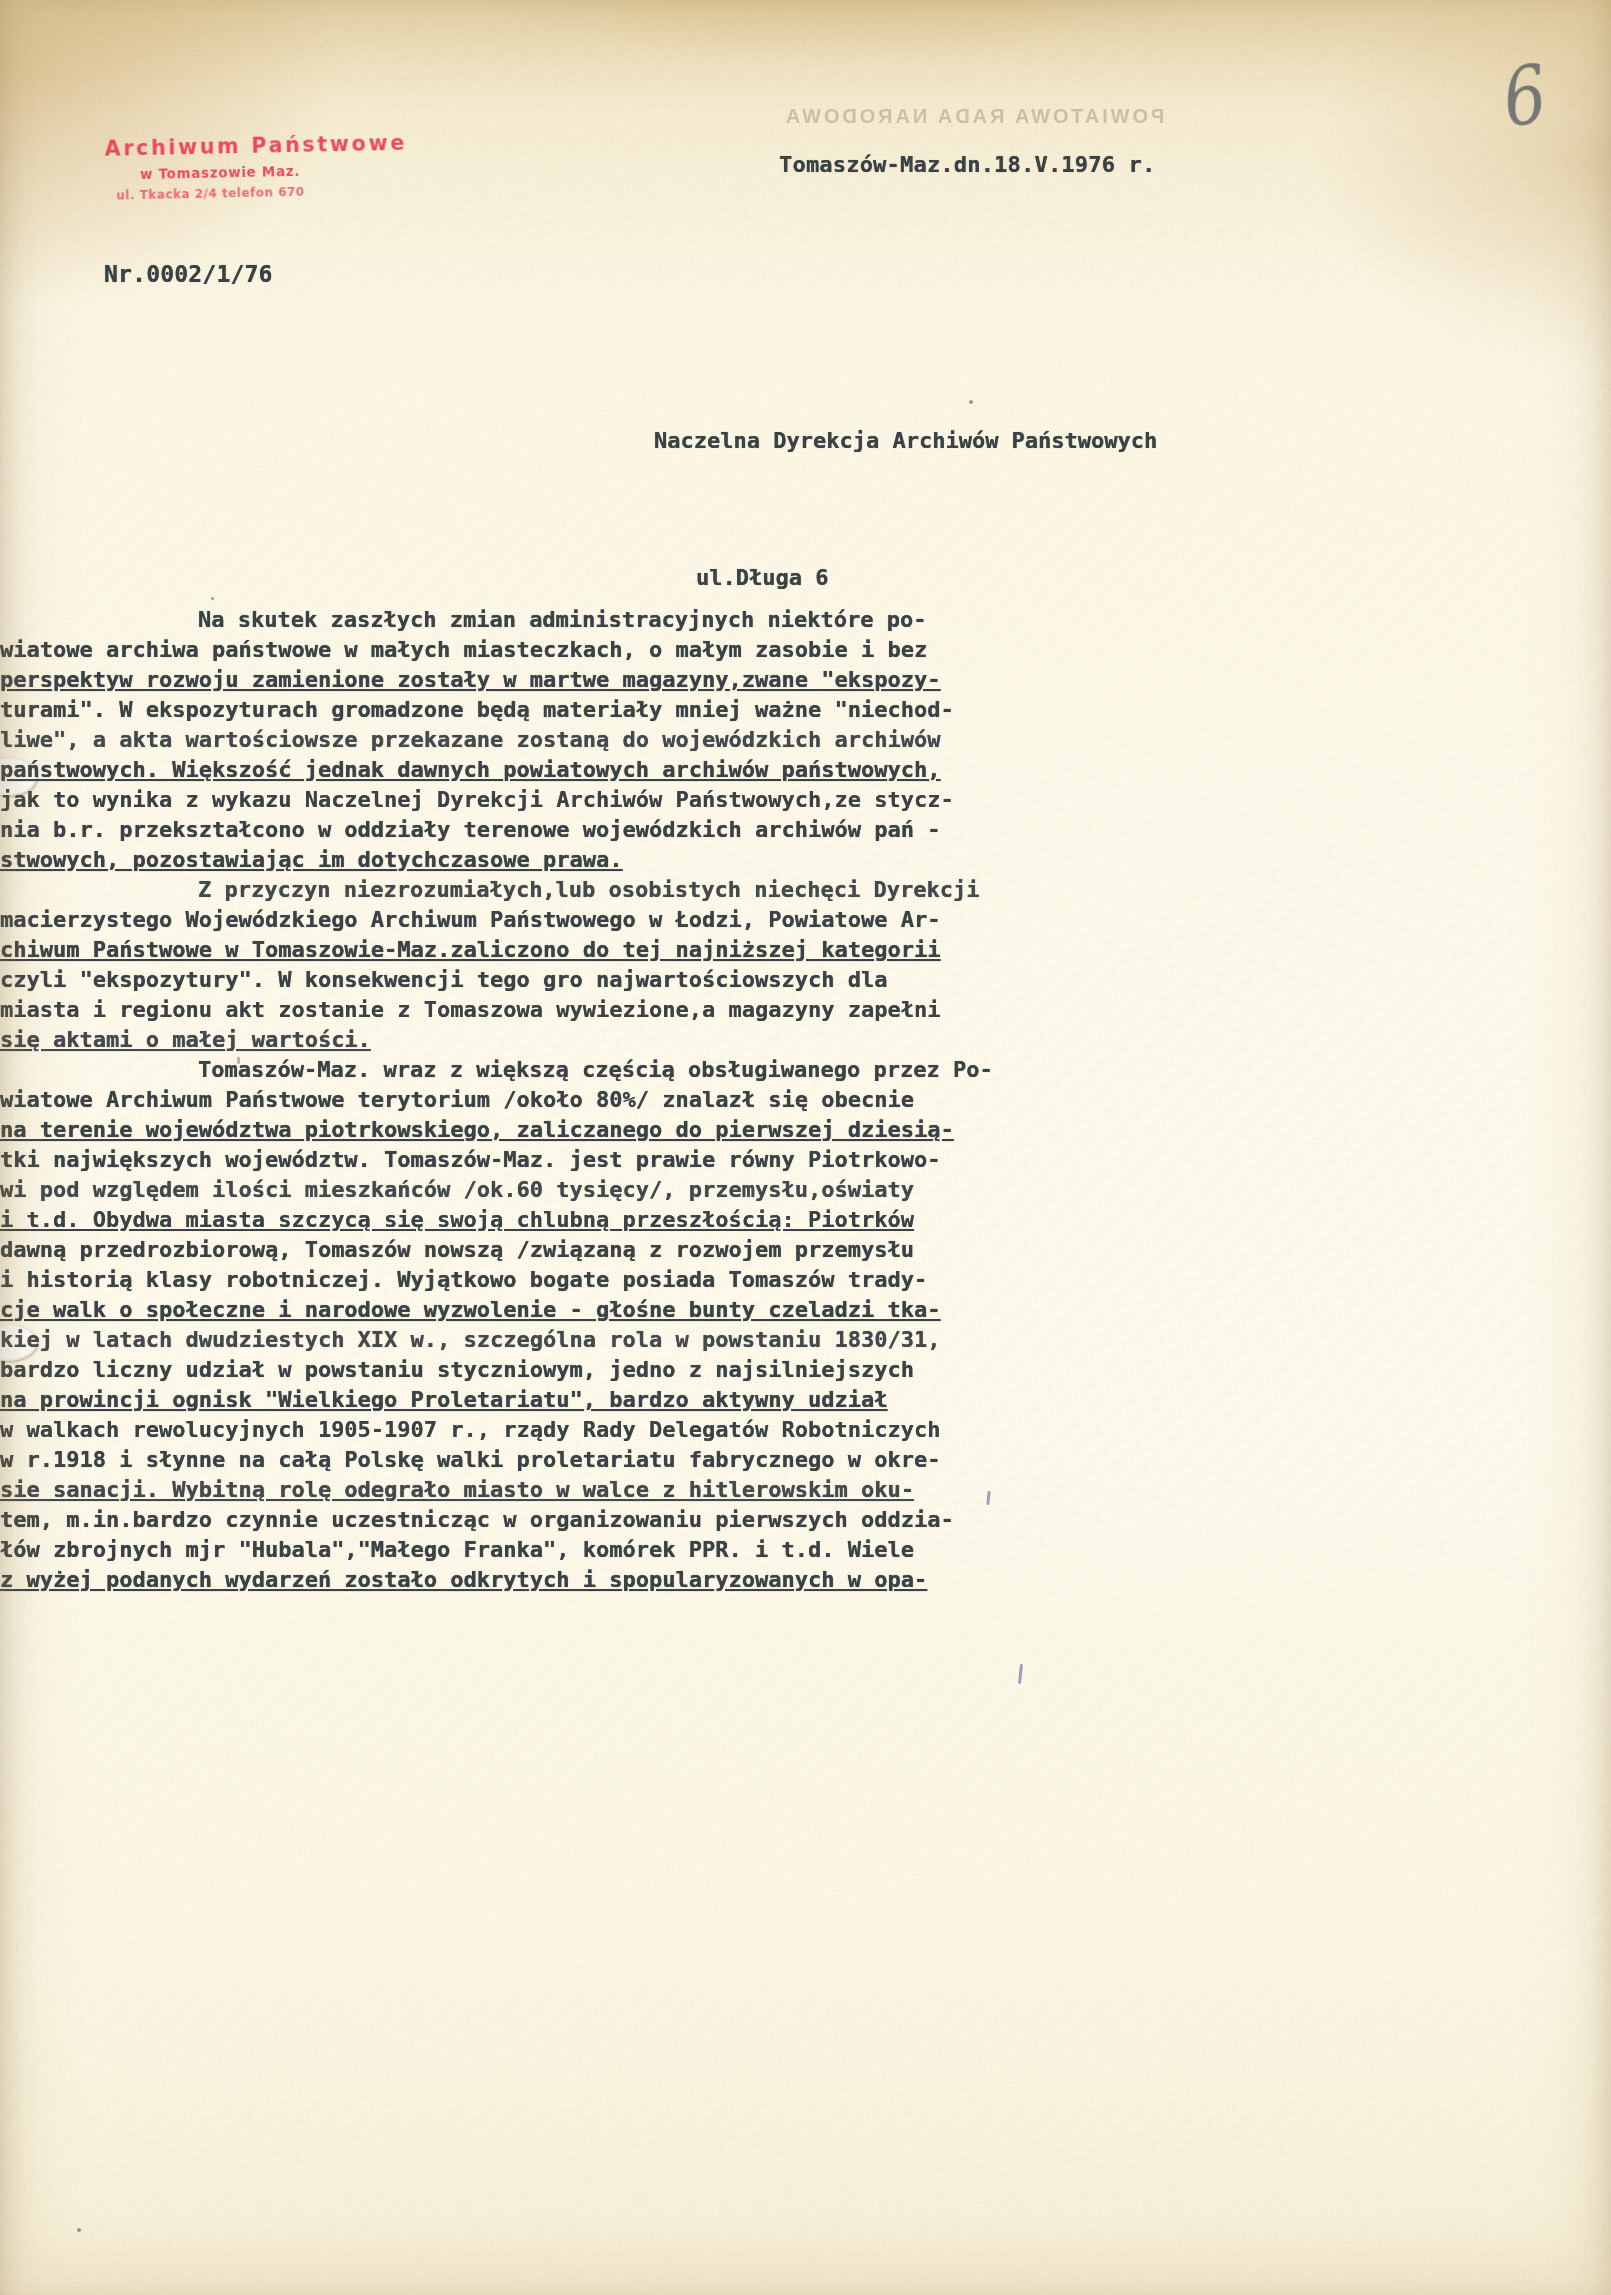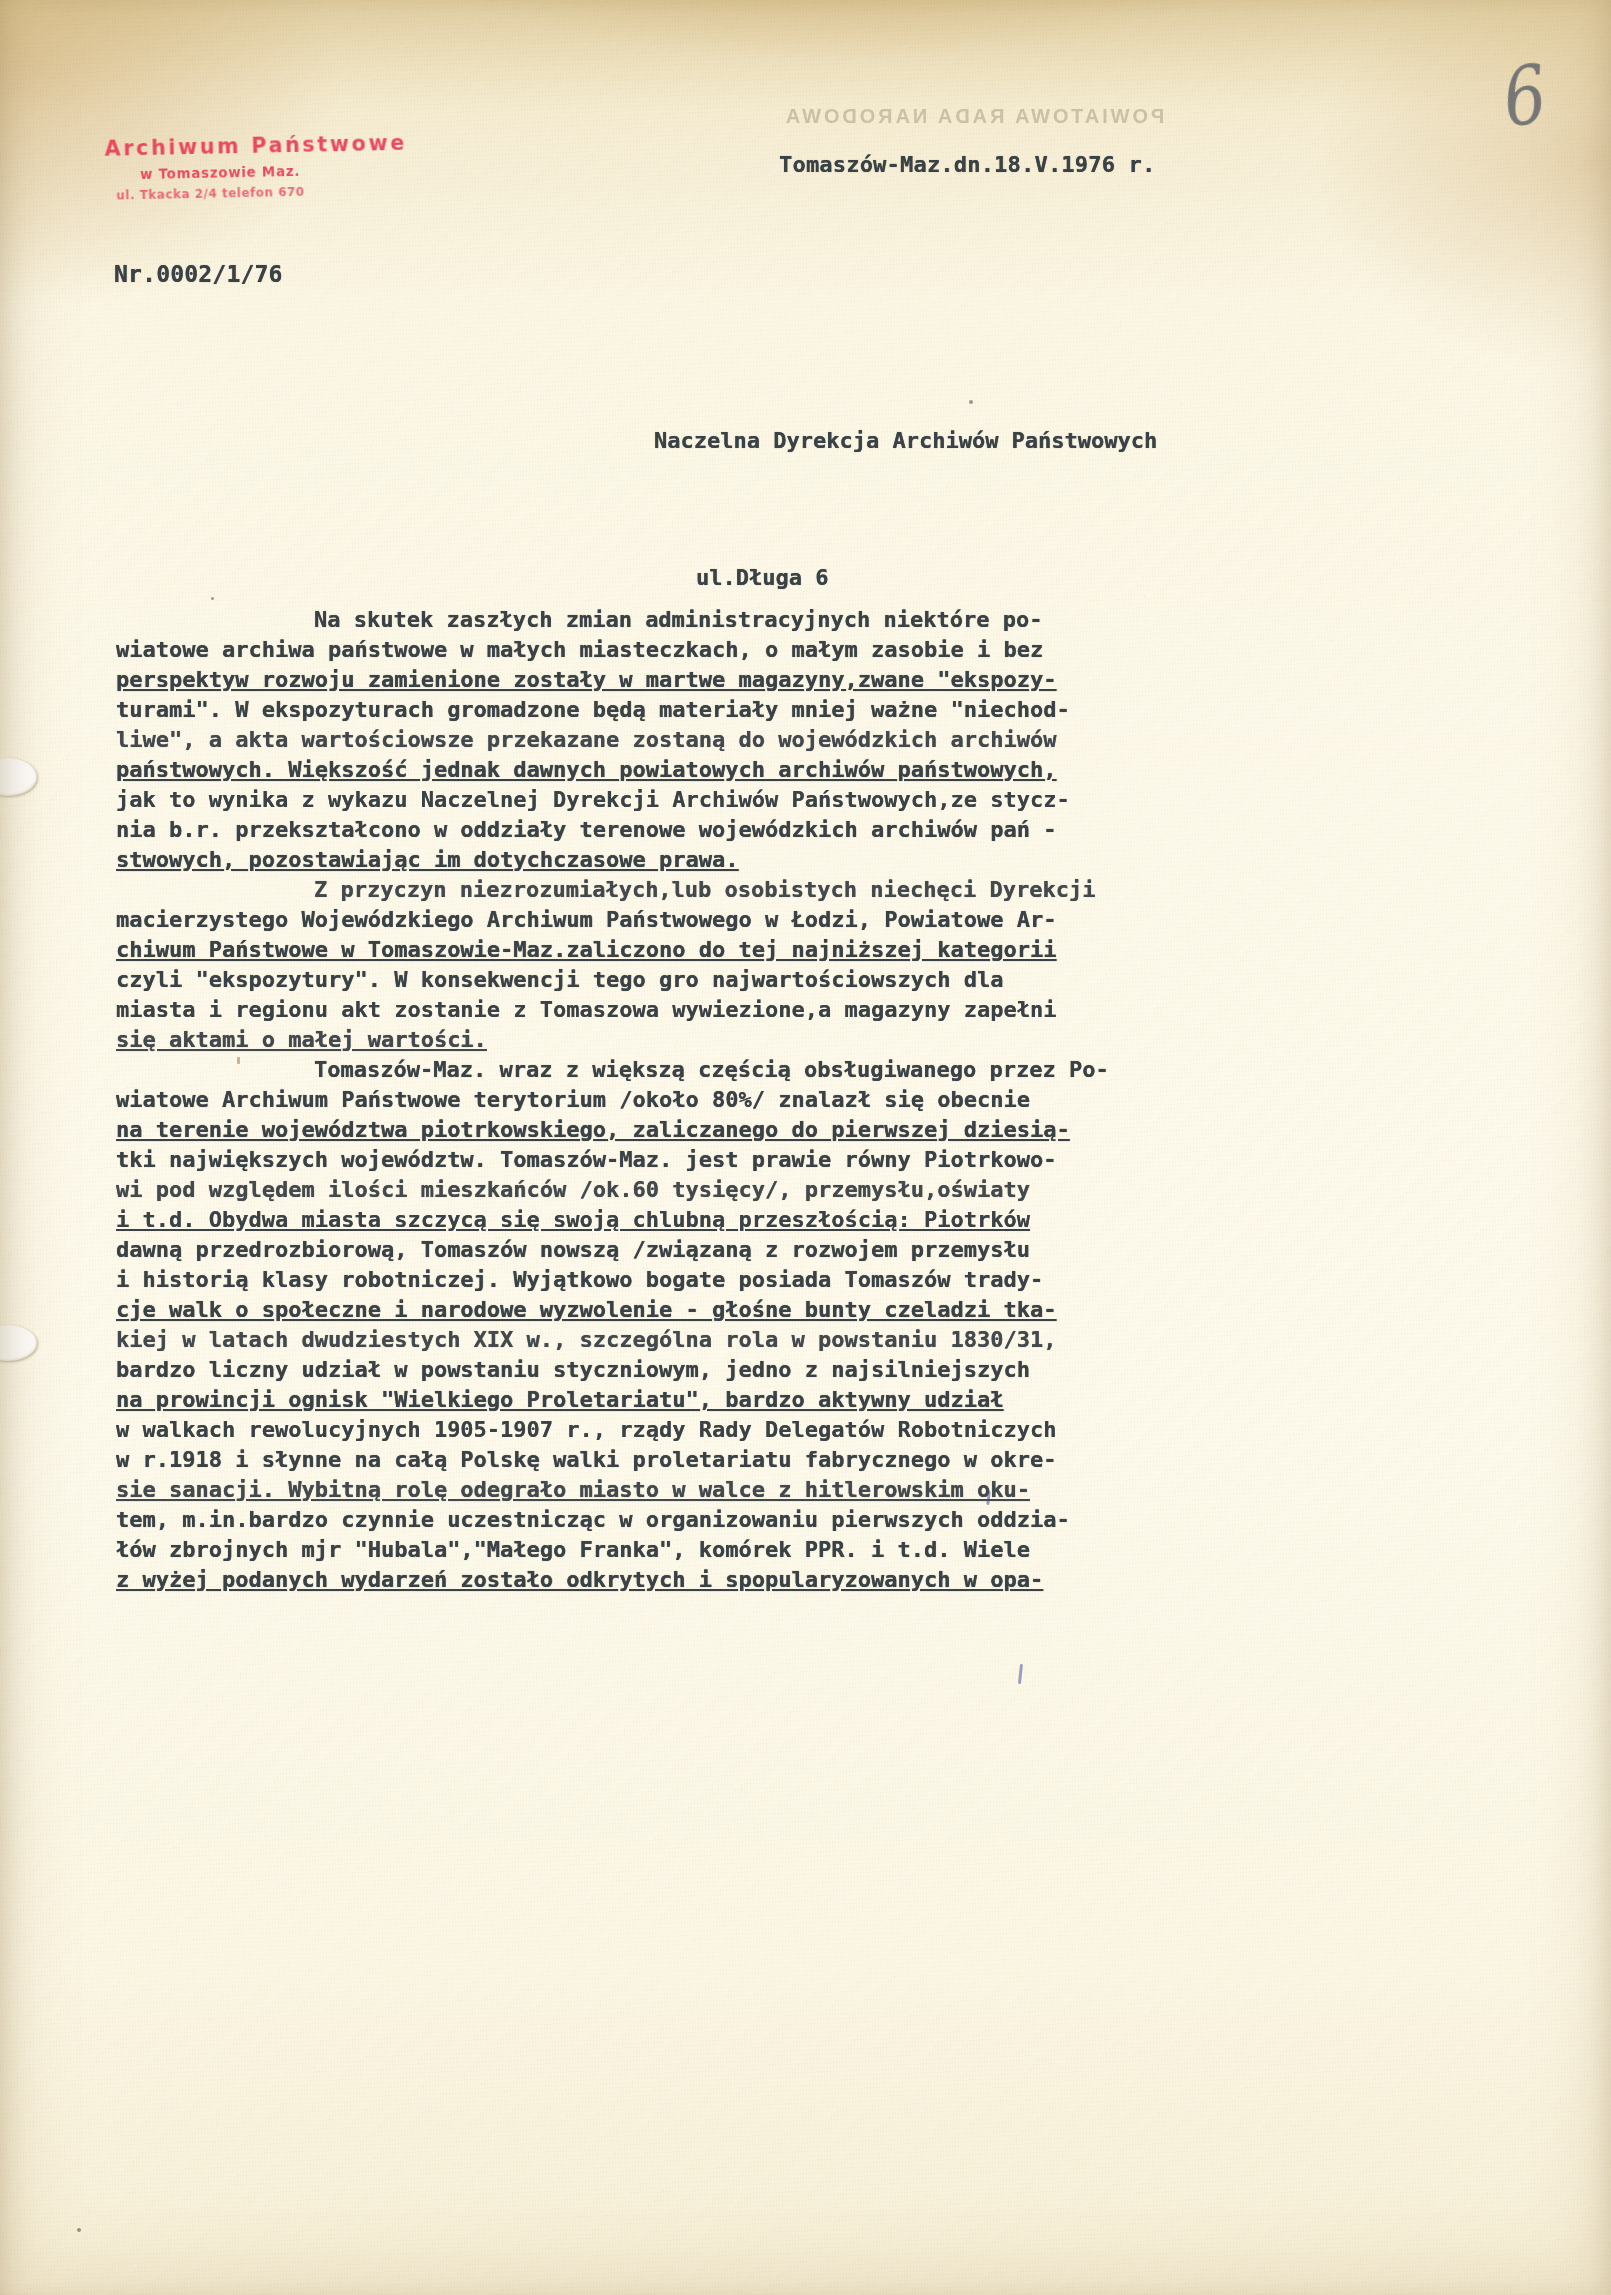--- a/index.html
+++ b/index.html
@@ -81,21 +81,21 @@
   .tw{
     font-family:"DejaVu Sans Mono","Liberation Mono",monospace;
     color:#3b4246;
     font-weight:700;
     -webkit-font-smoothing:none;
     text-shadow:0 0 0.8px rgba(59,66,70,.75), 0.3px 0.2px 0.6px rgba(70,78,82,.42);
     white-space:pre;
   }
 
   .refno{
-    position:absolute;left:114px;top:261px;
+    position:absolute;left:104px;top:261px;
     font-size:23px;letter-spacing:0.2px;
   }
 
   .datum{
     position:absolute;left:779px;top:152px;
     font-size:22px;letter-spacing:0.2px;
   }
 
   .addr{
     position:absolute;left:654px;top:353px;
@@ -116,21 +116,20 @@
     opacity:.82;
     transform:rotate(-7deg) scaleX(.82);
     filter:blur(0.2px);
   }
 
   
   .body{
     position:absolute;left:0;top:605px;width:1612px;
     font-size:22px;
     line-height:30px;
-    padding-left:116px;
     box-sizing:border-box;
   }
   .body .ln{display:block;height:30px;}
   .body .ln.ind{padding-left:198px;}
 
   
   .body .ln:nth-child(3n){text-shadow:0 0 0.9px rgba(59,66,70,.8),0.3px 0.2px 0.6px rgba(70,78,82,.5);text-decoration:underline;}
   .body .ln:nth-child(5n){opacity:.955;}
   .body .ln:nth-child(7n){text-shadow:0 0 0.6px rgba(59,66,70,.6),0.2px 0.1px 0.5px rgba(70,78,82,.35);}
 

